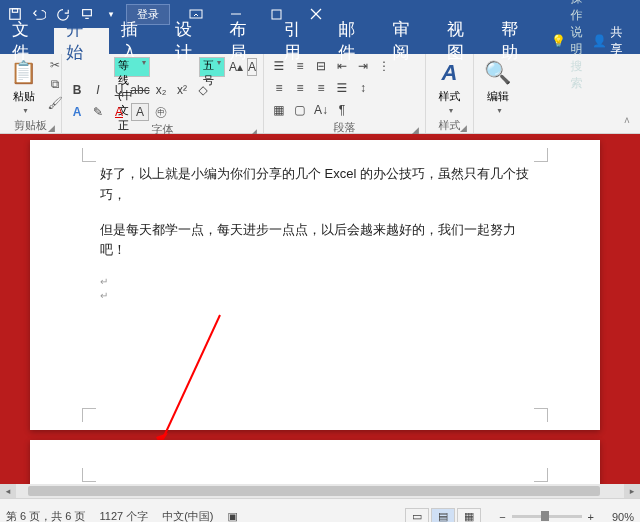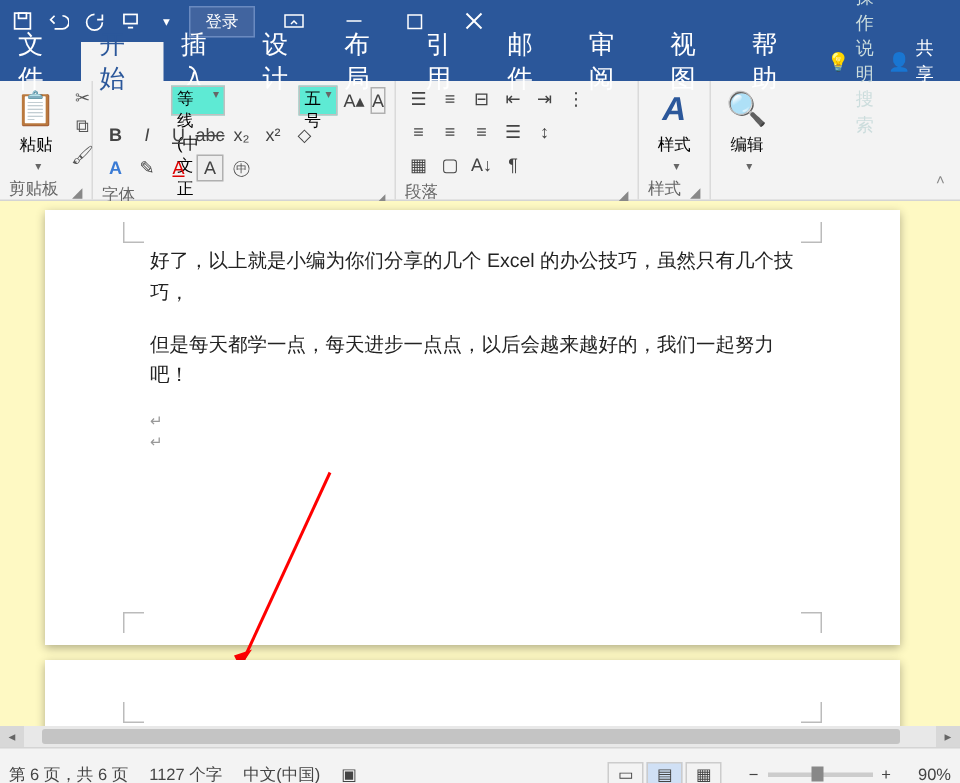--- a/index.html
+++ b/index.html
@@ -15,37 +15,37 @@
 
 .tabs-bar { height: 26px; background: #2b579a; display: flex; align-items: stretch; color: #fff; }
 .tab { padding: 0 12px; display: flex; align-items: center; font-size: 17px; cursor: pointer; }
 .tab.active { background: #f3f3f3; color: #2b579a; }
 .tell-me { flex: 1; display: flex; align-items: center; gap: 4px; padding-left: 8px; color: #cdd; font-size: 12px; }
 .share { padding: 0 10px; display: flex; align-items: center; gap: 3px; font-size: 12px; cursor: pointer; }
 
 .ribbon { height: 80px; background: #f3f3f3; border-bottom: 1px solid #d4d4d4; display: flex; }
 .grp { border-right: 1px solid #dadada; padding: 3px 6px 0 6px; display: flex; flex-direction: column; }
 .grp-body { flex: 1; display: flex; align-items: flex-start; gap: 4px; }
-.grp-label { text-align: left; font-size: 11px; color: #666; padding: 1px 0; position: relative; }
+.grp-label { text-align: center; font-size: 11px; color: #666; padding: 1px 0; position: relative; }
 .grp-label .dl { position: absolute; right: 0; bottom: 1px; font-size: 9px; color: #888; }
 
 .big-btn { display: flex; flex-direction: column; align-items: center; gap: 2px; padding: 2px 4px; cursor: pointer; }
 .big-ico { width: 28px; height: 28px; display: flex; align-items: center; justify-content: center; font-size: 22px; }
 .mini-col { display: flex; flex-direction: column; gap: 3px; }
 .mini { width: 18px; height: 16px; display: flex; align-items: center; justify-content: center; cursor: pointer; font-size: 12px; color: #555; }
 
 .combo { height: 20px; border: 1px solid #c0c0c0; background: #5eead4; display: flex; align-items: flex-start; padding: 0 3px; font-size: 11px; cursor: pointer; margin-left: 46px; }
 .caret { font-size: 8px; color: #666; margin-left: 3px; }
 
 .font-rows { display: flex; flex-direction: column; gap: 4px; }
 .row { display: flex; gap: 3px; align-items: center; }
 .fmt { width: 18px; height: 18px; display: flex; align-items: center; justify-content: center; border: 1px solid transparent; cursor: pointer; font-size: 12px; color: #444; }
 .fmt.box { border: 1px solid #b0b0b0; }
 
-.doc-area { height: 364px; background: #fef9c3; position: relative; overflow: hidden; }
+.doc-area { height: 364px; background: #b91c1c; position: relative; overflow: hidden; }
 .page { position: absolute; background: #fff; box-shadow: 0 2px 6px rgba(0,0,0,0.3); left: 30px; width: 570px; }
 .page1 { top: 6px; height: 290px; padding: 24px 70px 10px 70px; }
 .page2 { top: 306px; height: 170px; padding: 50px 70px 10px 70px; }
 .crop { position: absolute; width: 14px; height: 14px; border-color: #bbb; border-style: solid; }
 .crop.tl { border-width: 0 0 1px 1px; }
 .crop.tr { border-width: 0 1px 1px 0; }
 .crop.bl { border-width: 1px 0 0 1px; }
 .crop.br { border-width: 1px 1px 0 0; }
 
 .para { font-size: 13px; color: #222; line-height: 1.6; margin-bottom: 14px; }

